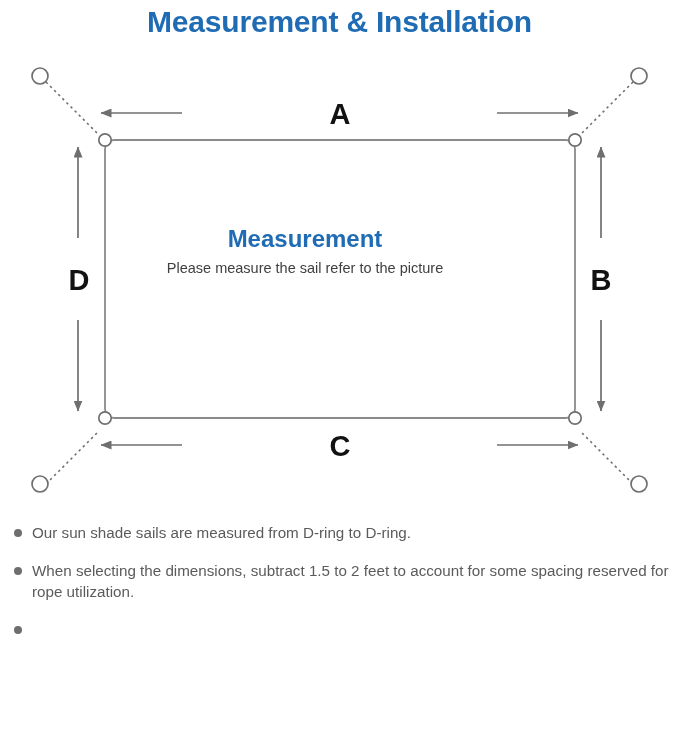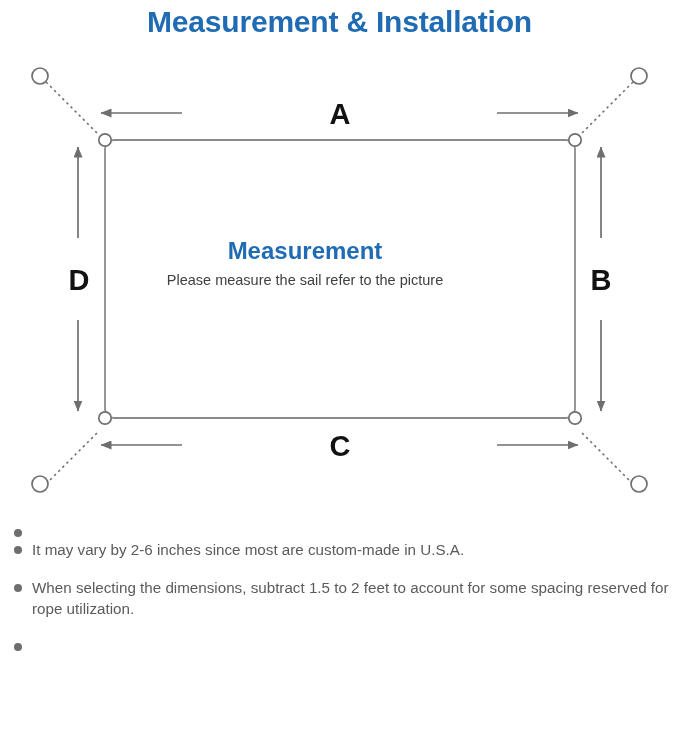--- a/index.html
+++ b/index.html
@@ -40,21 +40,21 @@
     height: 460px;
   }
   #diagram svg {
     display: block;
   }
 
   
   #measurement-block {
     position: absolute;
     left: 106px;
-    top: 236px;
+    top: 224px;
     width: 398px;
     text-align: center;
     pointer-events: none;
   }
   #measurement-heading {
     font-size: 24px;
     font-weight: bold;
     color: #1f6cb4;
     line-height: 30px;
   }
@@ -158,24 +158,21 @@
 </div>
 
 <div id="measurement-block">
   <div id="measurement-heading">Measurement</div>
   <div id="measurement-subtitle">Please measure the sail refer to the picture</div>
 </div>
 
 <div id="notes-list">
   <div class="note-item">
     <span class="note-bullet"></span>
-  </div>
-  <div class="note-item">
-    <span class="note-bullet"></span>
-    <span>It may vary by 2-6 inches since most are custom-made in U.S.A.</span>
+    <span>Our sun shade sails are measured from D-ring to D-ring.</span>
   </div>
   <div class="note-item">
     <span class="note-bullet"></span>
     <span>When selecting the dimensions, subtract 1.5 to 2 feet to account for some spacing reserved for rope utilization.</span>
   </div>
   <div class="note-item">
     <span class="note-bullet"></span>
   </div>
 </div>
 

